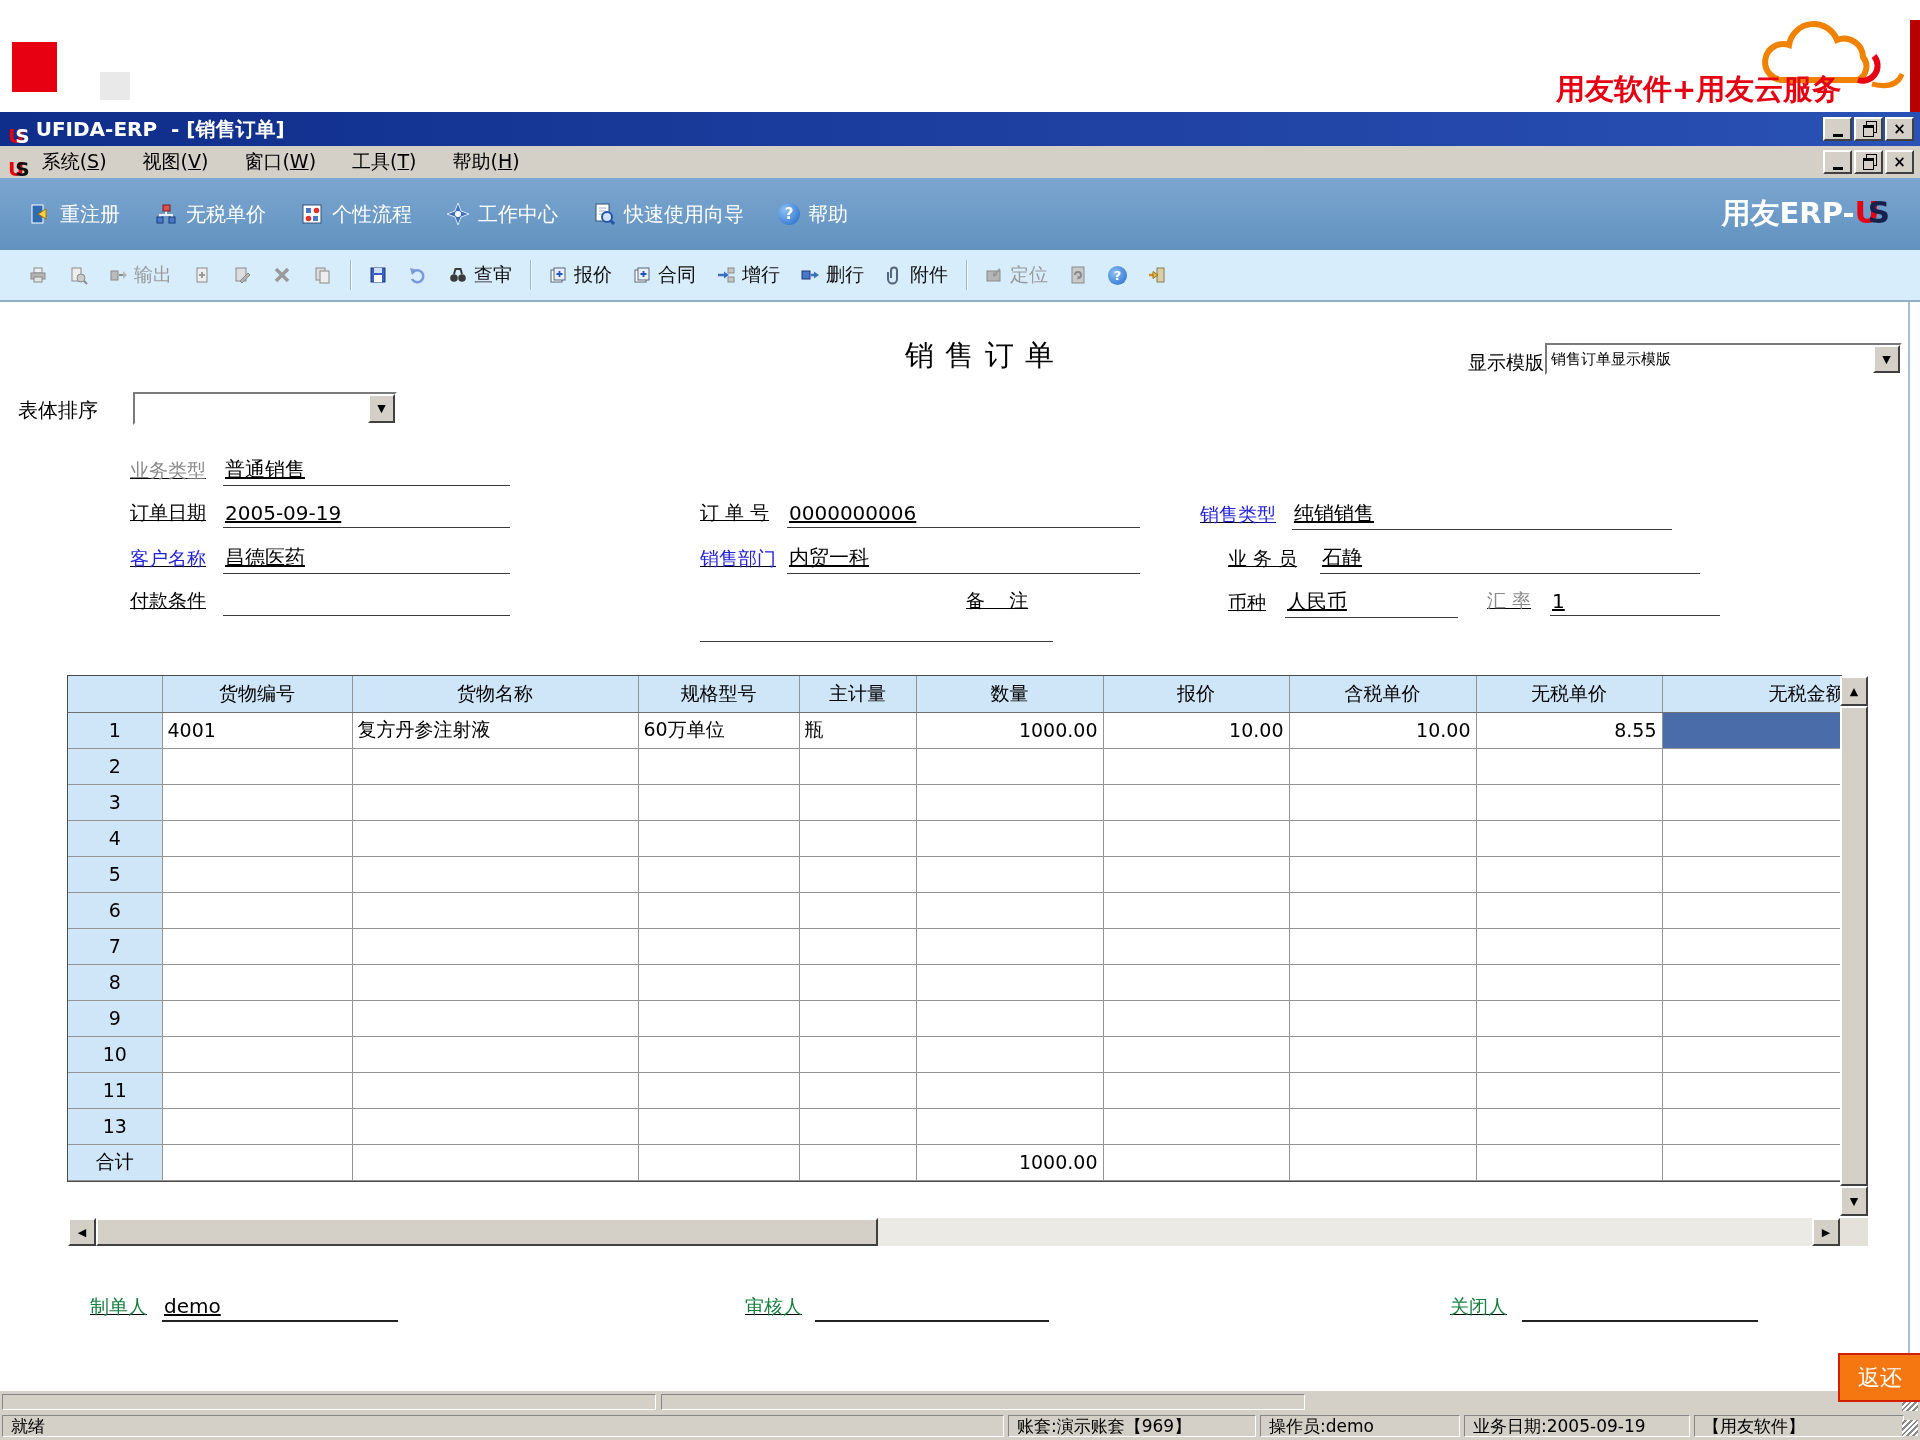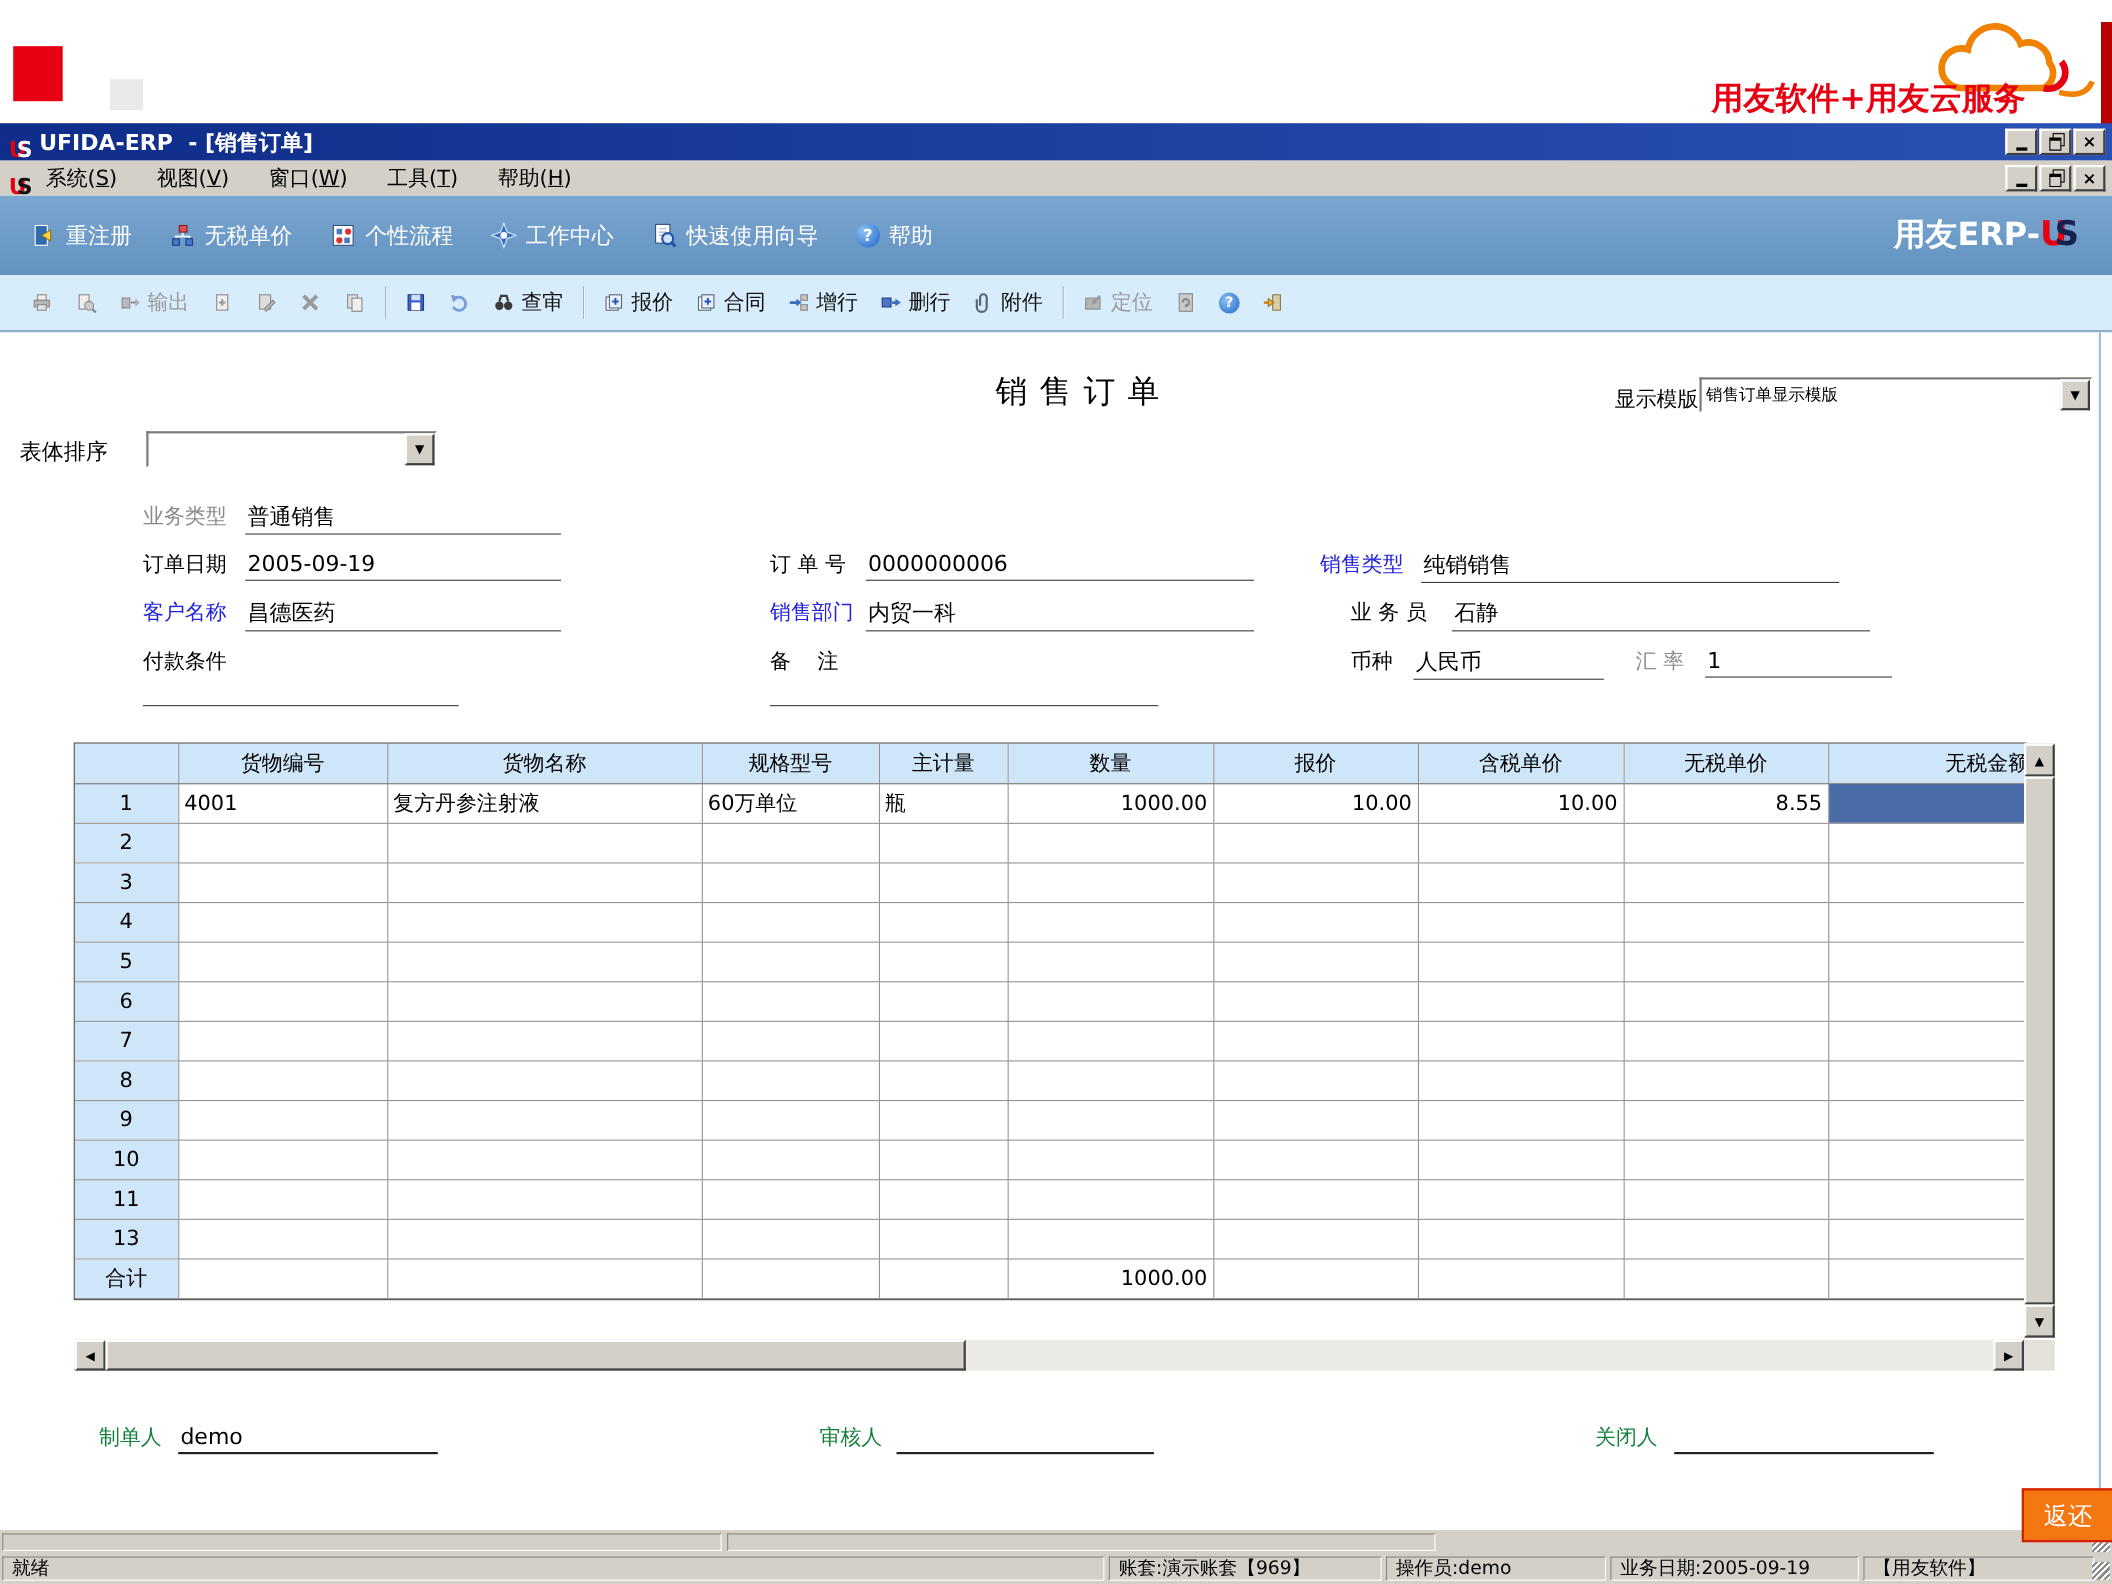--- a/index.html
+++ b/index.html
@@ -67,21 +67,21 @@
   .combo{background:#fff;border:2px solid;border-color:#7a7a7a #fff #fff #7a7a7a;display:flex;
          align-items:center;box-sizing:border-box;}
   .combo .ctext{flex:1;font-size:15px;padding-left:4px;white-space:nowrap;overflow:hidden;}
   .combo .carrow{width:27px;align-self:stretch;background:#d4d0c8;border:2px solid;
                  border-color:#fff #404040 #404040 #fff;display:flex;align-items:center;justify-content:center;
                  font-size:11px;box-sizing:border-box;}
   .tpl-combo{left:1545px;top:343px;width:357px;height:32px;}
   .sort-label{left:18px;top:397px;font-size:20px;}
   .sort-combo{left:133px;top:392px;width:264px;height:33px;}
 
-  .fld{position:absolute;display:flex;font-size:20px;}
+  .fld{position:absolute;display:flex;align-items:flex-end;font-size:20px;text-decoration:underline;}
   .lb{font-size:19px;white-space:pre;display:inline-block;padding-bottom:2px;}
   .lb.grey{color:#8a8a8a;}
   .lb.blue{color:#2222dd;}
   .vl{border-bottom:1px solid #3a3a3a;padding:0 2px 2px 2px;min-height:26px;white-space:nowrap;
       box-sizing:border-box;display:inline-block;}
 
   
   .gridwrap{left:67px;top:675px;border:1px solid #4a4a4a;}
   table.grid{border-collapse:collapse;table-layout:fixed;width:1772px;}
   .grid th,.grid td{height:36px;box-sizing:border-box;border-right:1px solid #949494;border-bottom:1px solid #949494;
@@ -380,21 +380,21 @@
     <span class="vl" style="width:287px;">普通销售</span>
   </div>
   <div class="fld" style="left:130px;top:500px;">
     <span class="lb" style="width:93px;">订单日期</span>
     <span class="vl" style="width:287px;">2005-09-19</span>
   </div>
   <div class="fld" style="left:130px;top:544px;">
     <span class="lb blue" style="width:93px;">客户名称</span>
     <span class="vl" style="width:287px;">昌德医药</span>
   </div>
-  <div class="fld" style="left:130px;top:588px;flex-direction:column;">
+  <div class="fld" style="left:130px;top:588px;">
     <span class="lb" style="width:93px;">付款条件</span>
     <span class="vl" style="width:287px;"></span>
   </div>
 
   <div class="fld" style="left:700px;top:500px;">
     <span class="lb" style="width:87px;">订 单 号</span>
     <span class="vl" style="width:353px;">0000000006</span>
   </div>
   <div class="fld" style="left:700px;top:544px;">
     <span class="lb blue" style="width:87px;">销售部门</span>

